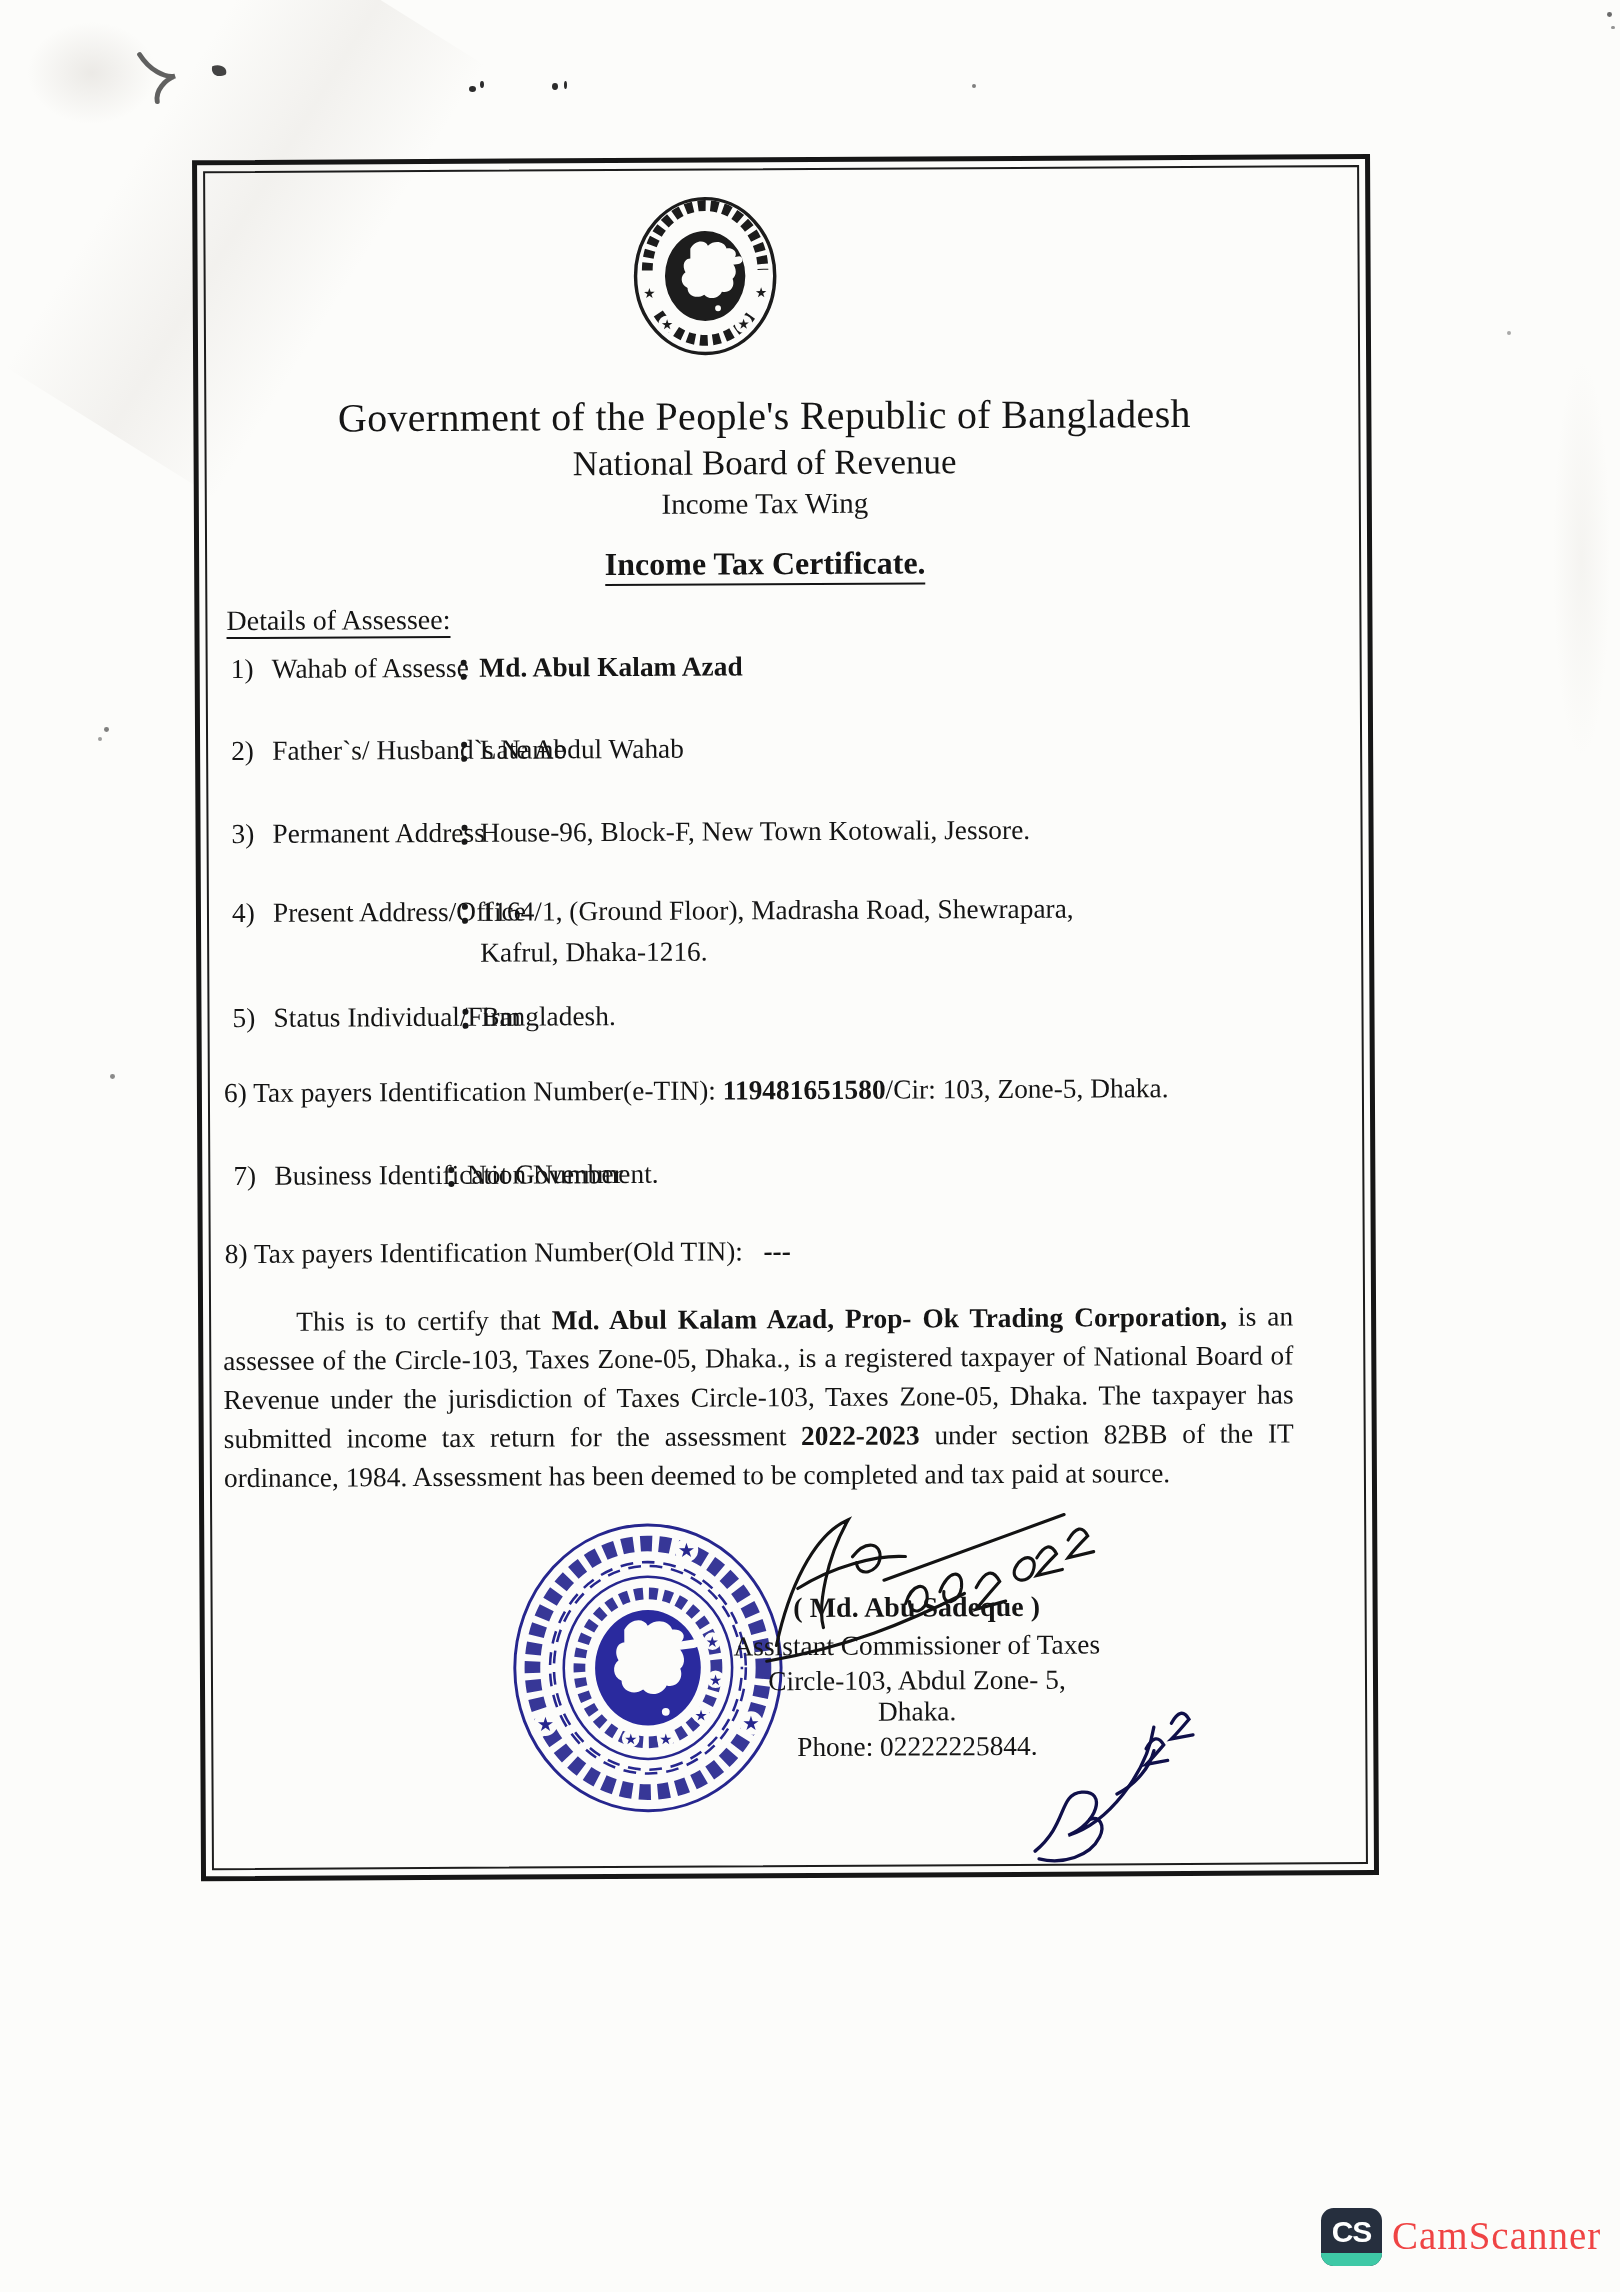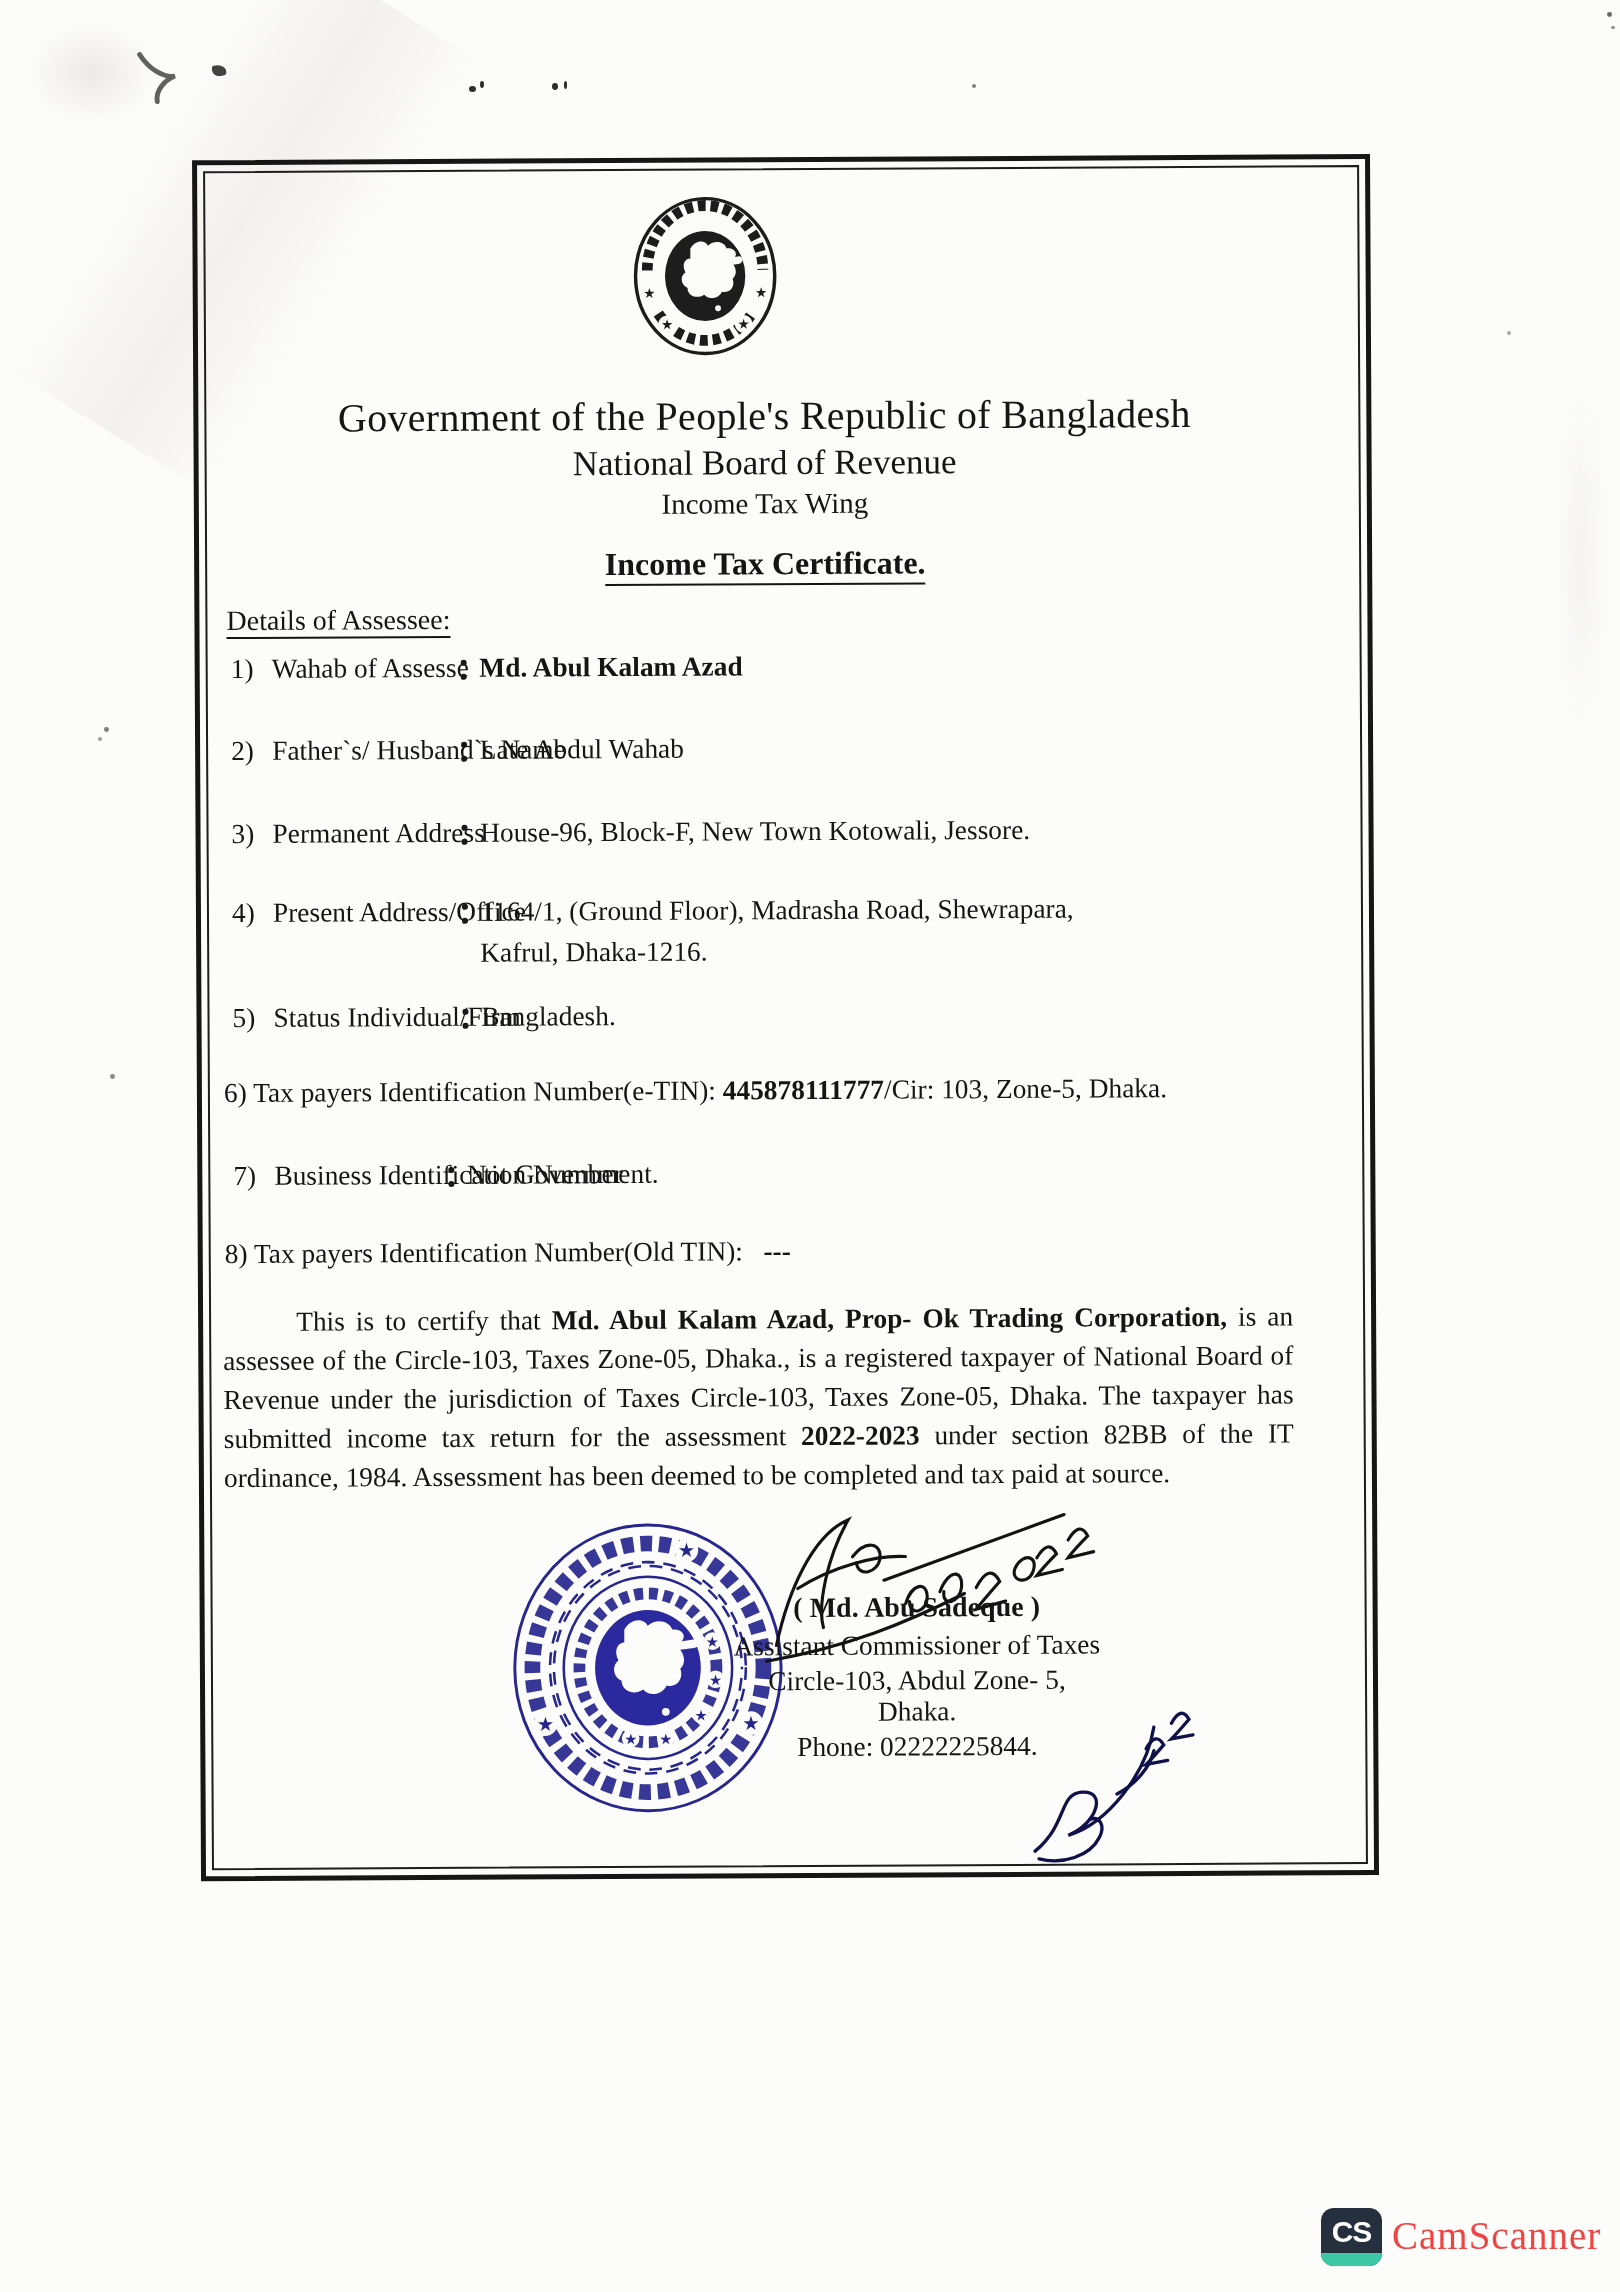--- a/index.html
+++ b/index.html
@@ -136,21 +136,21 @@
     </div>
     <div class="row" style="top:935px">
       <span class="val" style="left:480px"><span>Kafrul,  Dhaka-1216.</span></span>
     </div>
     <div class="row" style="top:999px">
       <span class="lbl"><span class="no">5)</span><span>Status Individual/Firm</span></span>
       <span class="val"><span class="colon"></span><span>Bangladesh.</span></span>
     </div>
 
     <div class="line" style="left:223px;top:1075px">
-      <span>6) Tax payers Identification Number(e-TIN): </span><span class="b">445878111777</span><span>/Cir: 103, Zone-5, Dhaka.</span>
+      <span>6) Tax payers Identification Number(e-TIN): </span><span class="b">119481651580</span><span>/Cir: 103, Zone-5, Dhaka.</span>
     </div>
     <div class="row" style="top:1157px">
       <span class="lbl"><span class="no">7)</span><span>Business Identification Number</span></span>
       <span class="val tight"><span class="colon"></span><span>Not Government.</span></span>
     </div>
     <div class="line" style="left:223px;top:1236px">
       <span>8) Tax payers Identification Number(Old TIN):</span>
       <span class="b" style="margin-left:13.7px">---</span>
     </div>
 

